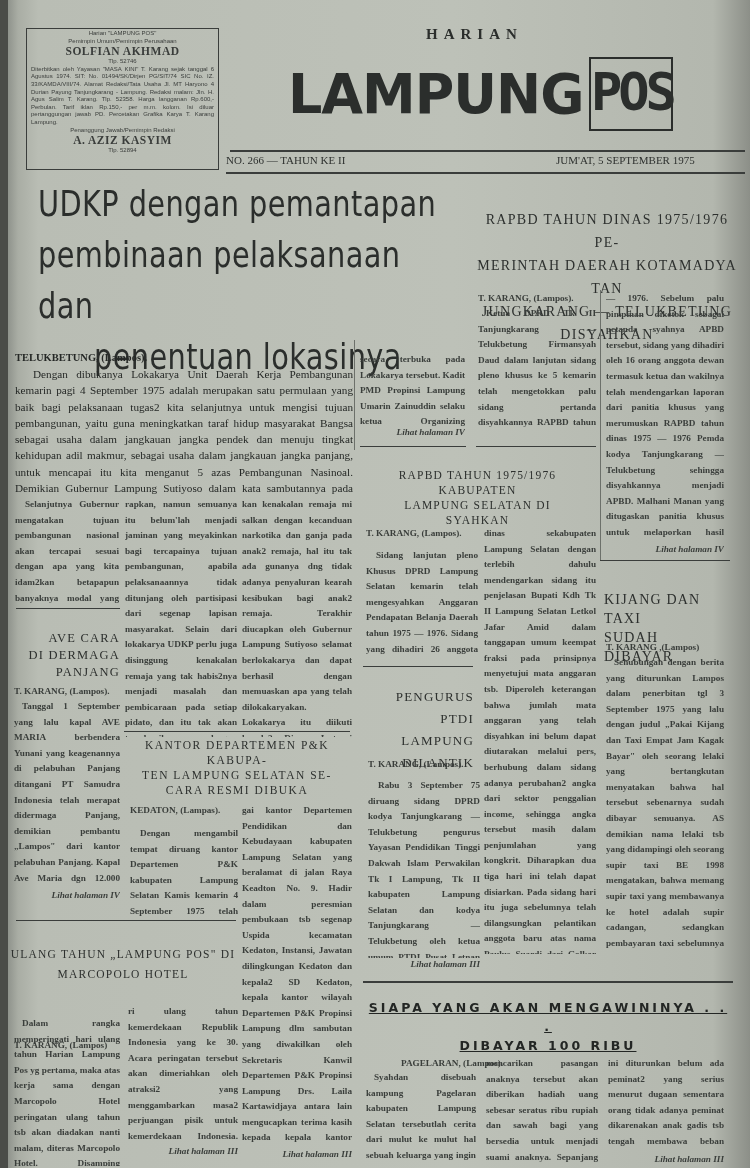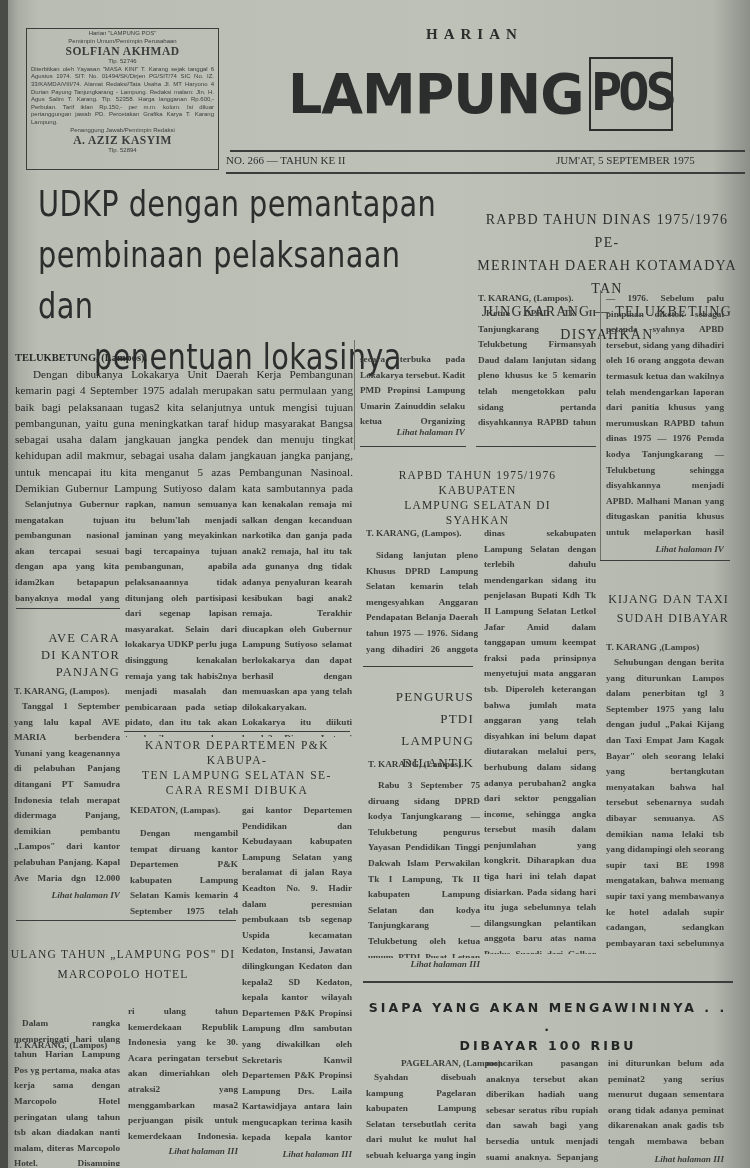--- a/index.html
+++ b/index.html
@@ -17,21 +17,21 @@
   .harian{left:418px;top:26px;font-family:"Liberation Serif",serif;font-weight:bold;font-size:15px;letter-spacing:6px;color:#2b2e2c;}
   .logo{left:280px;top:62px;font-family:"DejaVu Sans",sans-serif;font-weight:bold;font-size:55px;letter-spacing:-1px;color:#2b2e2c;transform:scaleX(.98);transform-origin:left;}
   .pos{left:581px;top:57px;width:80px;height:70px;border:2px solid #2b2e2c;font-family:"DejaVu Sans Mono",monospace;font-weight:bold;font-size:52px;line-height:66px;text-align:center;color:#2b2e2c;letter-spacing:-4px;}
   .dateline{font-size:11px;color:#2e312f;}
   .headline{font-family:"DejaVu Sans",sans-serif;font-size:36px;line-height:51px;color:#2b2e2c;transform:scaleX(.8);transform-origin:left top;letter-spacing:.5px;}
   .hdr{font-family:"Liberation Serif",serif;font-size:14px;line-height:23px;letter-spacing:1.3px;text-transform:uppercase;color:#2d302e;margin-top:12px;}
   .hdr2{font-family:"Liberation Serif",serif;font-size:13px;line-height:19px;letter-spacing:1.2px;color:#2d302e;}
   .col{font-size:9.2px;line-height:15.6px;color:#3a3e3b;text-align:justify;overflow:hidden;font-weight:bold;}
   .lead{font-size:11.2px;line-height:16.3px;color:#252826;text-align:justify;}
   .see{font-style:italic;text-align:right;}
-  .siapa{font-family:"DejaVu Sans",sans-serif;font-weight:bold;font-size:12.5px;letter-spacing:3px;line-height:19px;color:#232624;}
+  .siapa{font-family:"DejaVu Sans",sans-serif;font-weight:bold;font-size:12.5px;letter-spacing:3px;line-height:19px;color:#232624;text-decoration:underline;}
   .vr{position:absolute;width:0;border-left:1px solid #6c706a;}
 </style>
 </head>
 <body>
 
 <div class="spine"></div>
 <div class="page">
 
   <div class="abs mbox">
     <div>Harian "LAMPUNG POS"</div>
@@ -95,31 +95,31 @@
 
   <div class="abs hdr2" style="left:356px;top:686px;width:110px;text-align:right;line-height:22px;">
     <div>PENGURUS PTDI</div>
     <div>LAMPUNG</div>
     <div>DILANTIK</div>
   </div>
   <div class="abs col" style="left:360px;top:757px;width:112px;">T. KARANG, (Lampos).</div>
   <div class="abs col" style="left:360px;top:778px;width:112px;height:180px;text-indent:10px;">Rabu 3 September 75 diruang sidang DPRD kodya Tanjungkarang — Telukbetung pengurus Yayasan Pendidikan Tinggi Dakwah Islam Perwakilan Tk I Lampung, Tk II kabupaten Lampung Selatan dan kodya Tanjungkarang — Telukbetung oleh ketua umum PTDI Pusat Letnan Jenderal Hi M Sarbini. Komposisi dan personalia pengurus PTDI Tk I Lampung masing2 pelin</div>
   <div class="abs col see" style="left:360px;top:957px;width:112px;">Lihat halaman III</div>
 
-  <div class="abs hdr2" style="left:596px;top:590px;width:125px;text-align:right;font-size:12px;">
+  <div class="abs hdr2" style="left:596px;top:590px;width:125px;text-align:left;font-size:14px;">
     <div>KIJANG DAN TAXI</div>
     <div>SUDAH DIBAYAR</div>
   </div>
   <div class="abs col" style="left:598px;top:640px;width:118px;">T. KARANG ,(Lampos)</div>
   <div class="abs col" style="left:598px;top:655px;width:118px;height:300px;text-indent:8px;">Sehubungan dengan berita yang diturunkan Lampos dalam penerbitan tgl 3 September 1975 yang lalu dengan judul „Pakai Kijang dan Taxi Empat Jam Kagak Bayar" oleh seorang lelaki yang bertangkutan menyatakan bahwa hal tersebut sebenarnya sudah dibayar semuanya. AS demikian nama lelaki tsb yang didampingi oleh seorang supir taxi BE 1998 mengatakan, bahwa memang supir taxi yang membawanya ke hotel adalah supir cadangan, sedangkan pembayaran taxi sebelumnya sudah diselesaikan kepada supir aslinya. Dikatakan juga oleh A S, bahwa SD yang disebut2 dalam berita tgl 3 September itu sama sekali bukan seorang karyawan Bank.</div>
 
   <div class="rule thin" style="left:8px;top:608px;width:104px;"></div>
   <div class="abs hdr2" style="left:8px;top:630px;width:104px;text-align:right;font-size:12.5px;line-height:17px;">
     <div>AVE CARA</div>
-    <div>DI KANTOR</div>
+    <div>DI DERMAGA</div>
     <div>PANJANG</div>
   </div>
   <div class="abs col" style="left:6px;top:684px;width:106px;">T. KARANG, (Lampos).</div>
   <div class="abs col" style="left:6px;top:699px;width:106px;height:188px;text-indent:8px;">Tanggal 1 September yang lalu kapal AVE MARIA berbendera Yunani yang keagenannya di pelabuhan Panjang ditangani PT Samudra Indonesia telah merapat didermaga Panjang, demikian pembantu „Lampos" dari kantor pelabuhan Panjang. Kapal Ave Maria dgn 12.000 DWT tersebut, termasuk satu2nya atau yang pertama sekali datang masuk merapat ke kade, juga kapal ini dilengkapi dengan peralatan modern. „Lampos" men</div>
   <div class="abs col see" style="left:6px;top:888px;width:106px;">Lihat halaman IV</div>
 
   <div class="rule thin" style="left:116px;top:731px;width:226px;"></div>
   <div class="abs hdr2" style="left:116px;top:738px;width:226px;text-align:center;font-size:11.5px;line-height:15px;letter-spacing:1.5px;">
     <div>KANTOR DEPARTEMEN P&amp;K KABUPA-</div>
     <div>TEN LAMPUNG SELATAN SE-</div>

